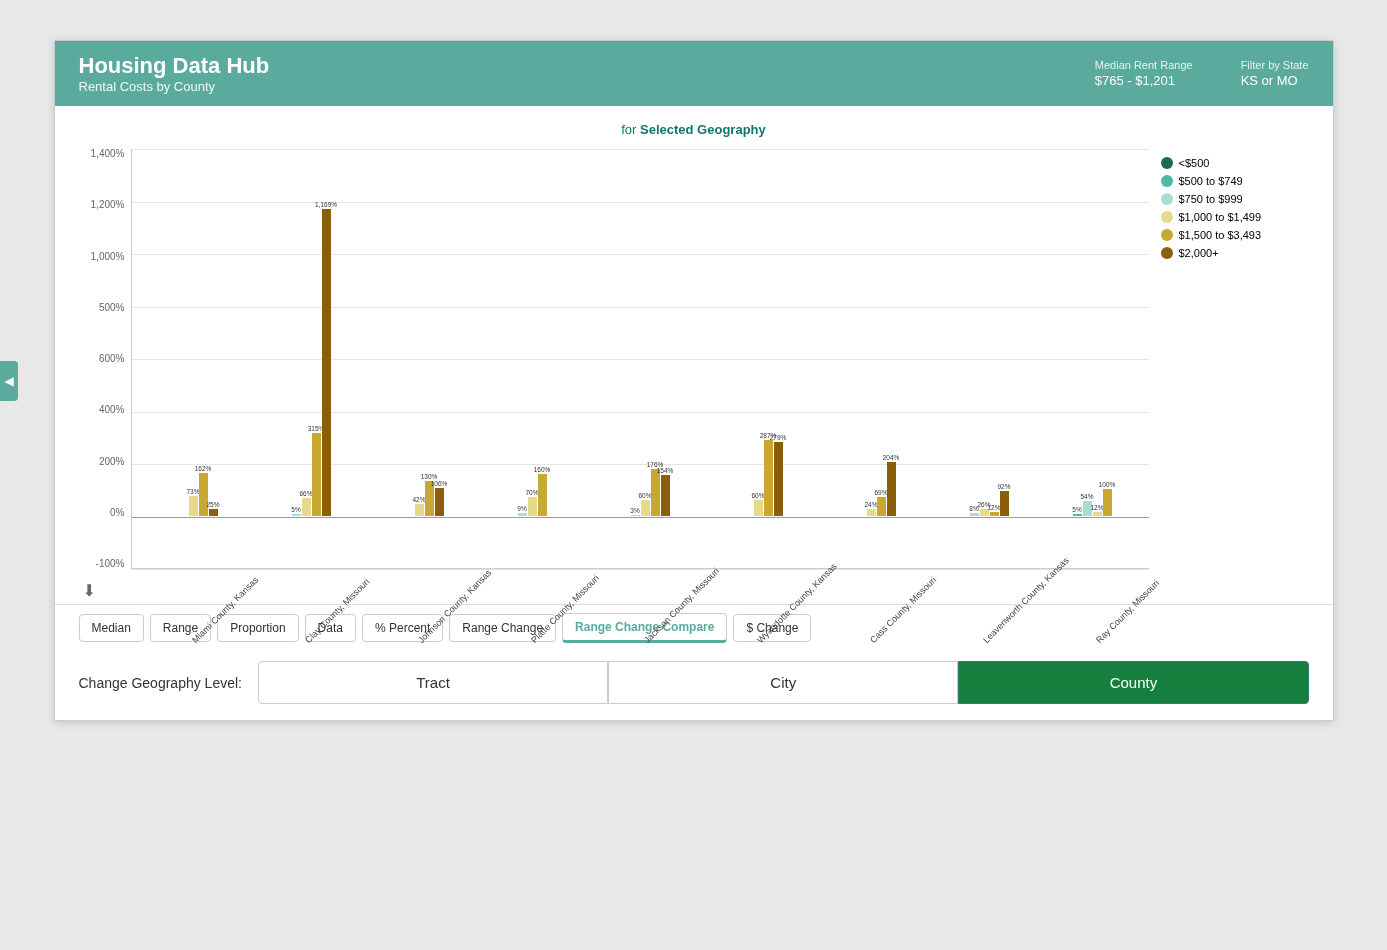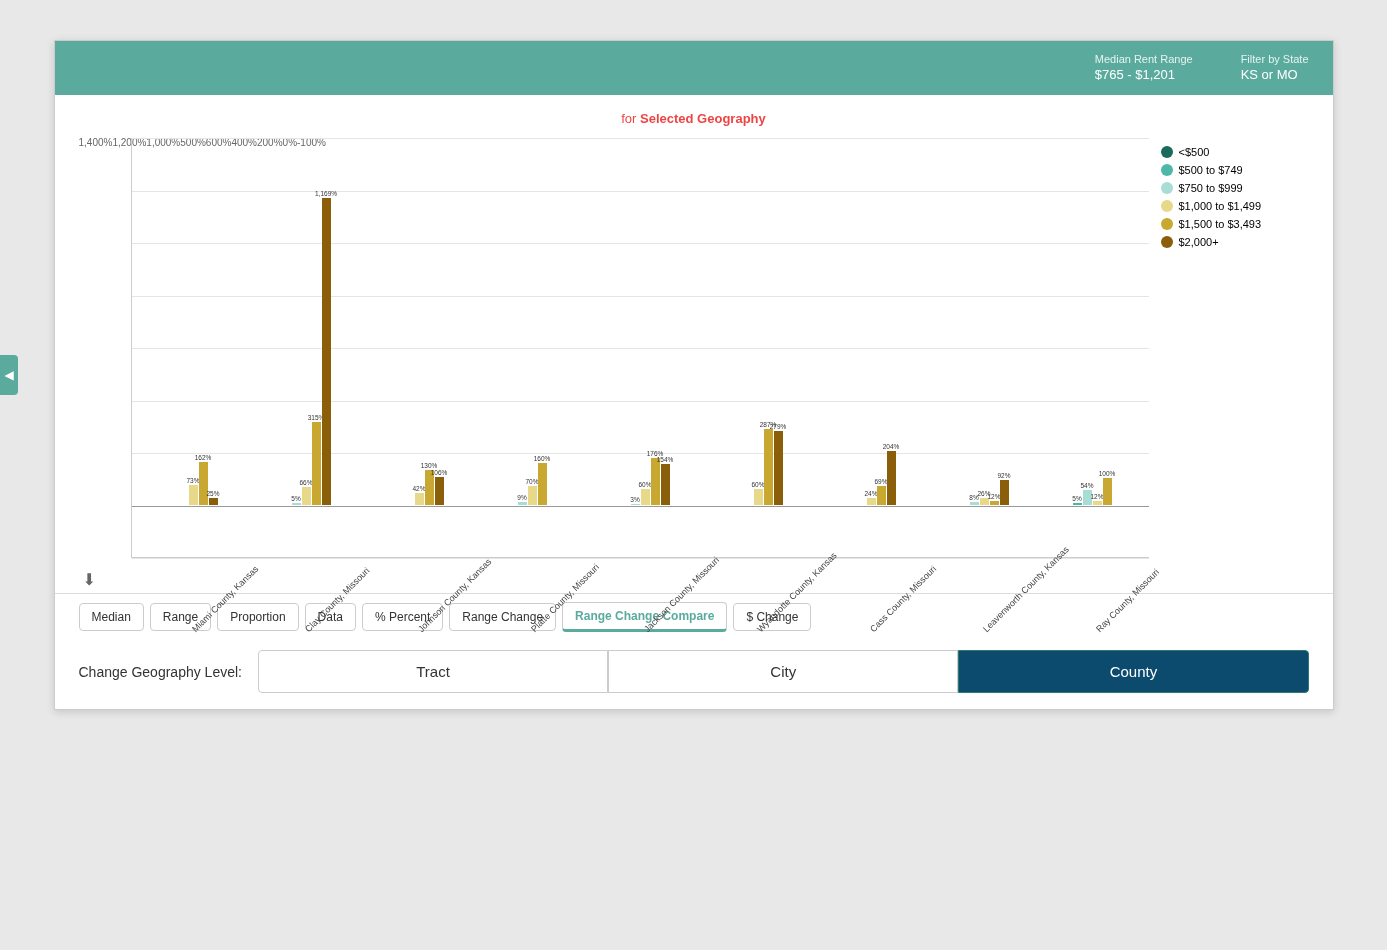--- a/index.html
+++ b/index.html
@@ -53,35 +53,36 @@
     .chart-title {
       text-align: center;
       font-size: 16px;
       font-weight: bold;
       color: #222;
       margin-bottom: 2px;
     }
     .chart-subtitle {
       text-align: center;
       font-size: 13px;
-      color: #ef4444;
+      color: #0f766e;
       margin-bottom: 12px;
     }
     .chart-subtitle strong { font-weight: bold; }
 
     .chart-area {
       display: flex;
       align-items: flex-start;
     }
 
     
     .y-axis {
       width: 52px;
       flex-shrink: 0;
       display: flex;
+      flex-direction: column;
       justify-content: space-between;
       height: 420px;
       padding-right: 6px;
       text-align: right;
     }
     .y-axis span {
       font-size: 10px;
       color: #666;
       line-height: 1;
     }
@@ -157,21 +158,21 @@
       border: 1px solid #ccc;
       background: #fff;
       font-size: 15px;
       cursor: pointer;
       color: #333;
       text-align: center;
     }
     .geo-btn:first-of-type { border-radius: 4px 0 0 4px; }
     .geo-btn:last-of-type { border-radius: 0 4px 4px 0; }
     .geo-btn.active {
-      background: #0c4a6e;
+      background: #15803d;
       color: white;
       border-color: #2d7a6e;
     }
 
     
     .side-arrow {
       position: absolute;
       left: 0;
       top: 50%;
       transform: translateY(-50%);
@@ -199,20 +200,22 @@
 <body>
 
 <div style="position:relative;">
 
   <div class="side-arrow">◀</div>
 
   <div class="outer-wrapper">
 
     <div class="header">
       <div class="header-title-block">
+        <div class="header-title">Housing Data Hub</div>
+        <div class="header-subtitle">Rental Costs by County</div>
       </div>
       <div class="header-meta">
         <div class="header-meta-item">
           <label>Median Rent Range</label>
           <span>$765 - $1,201</span>
         </div>
         <div class="header-meta-item">
           <label>Filter by State</label>
           <span>KS or MO</span>
         </div>

